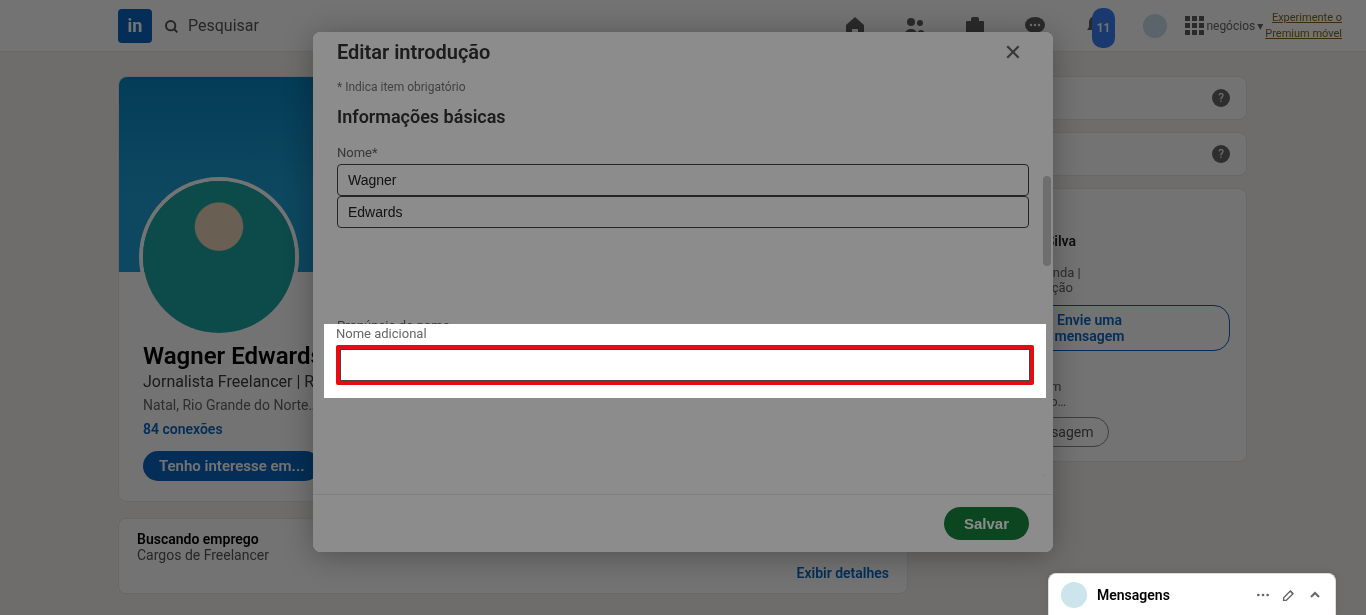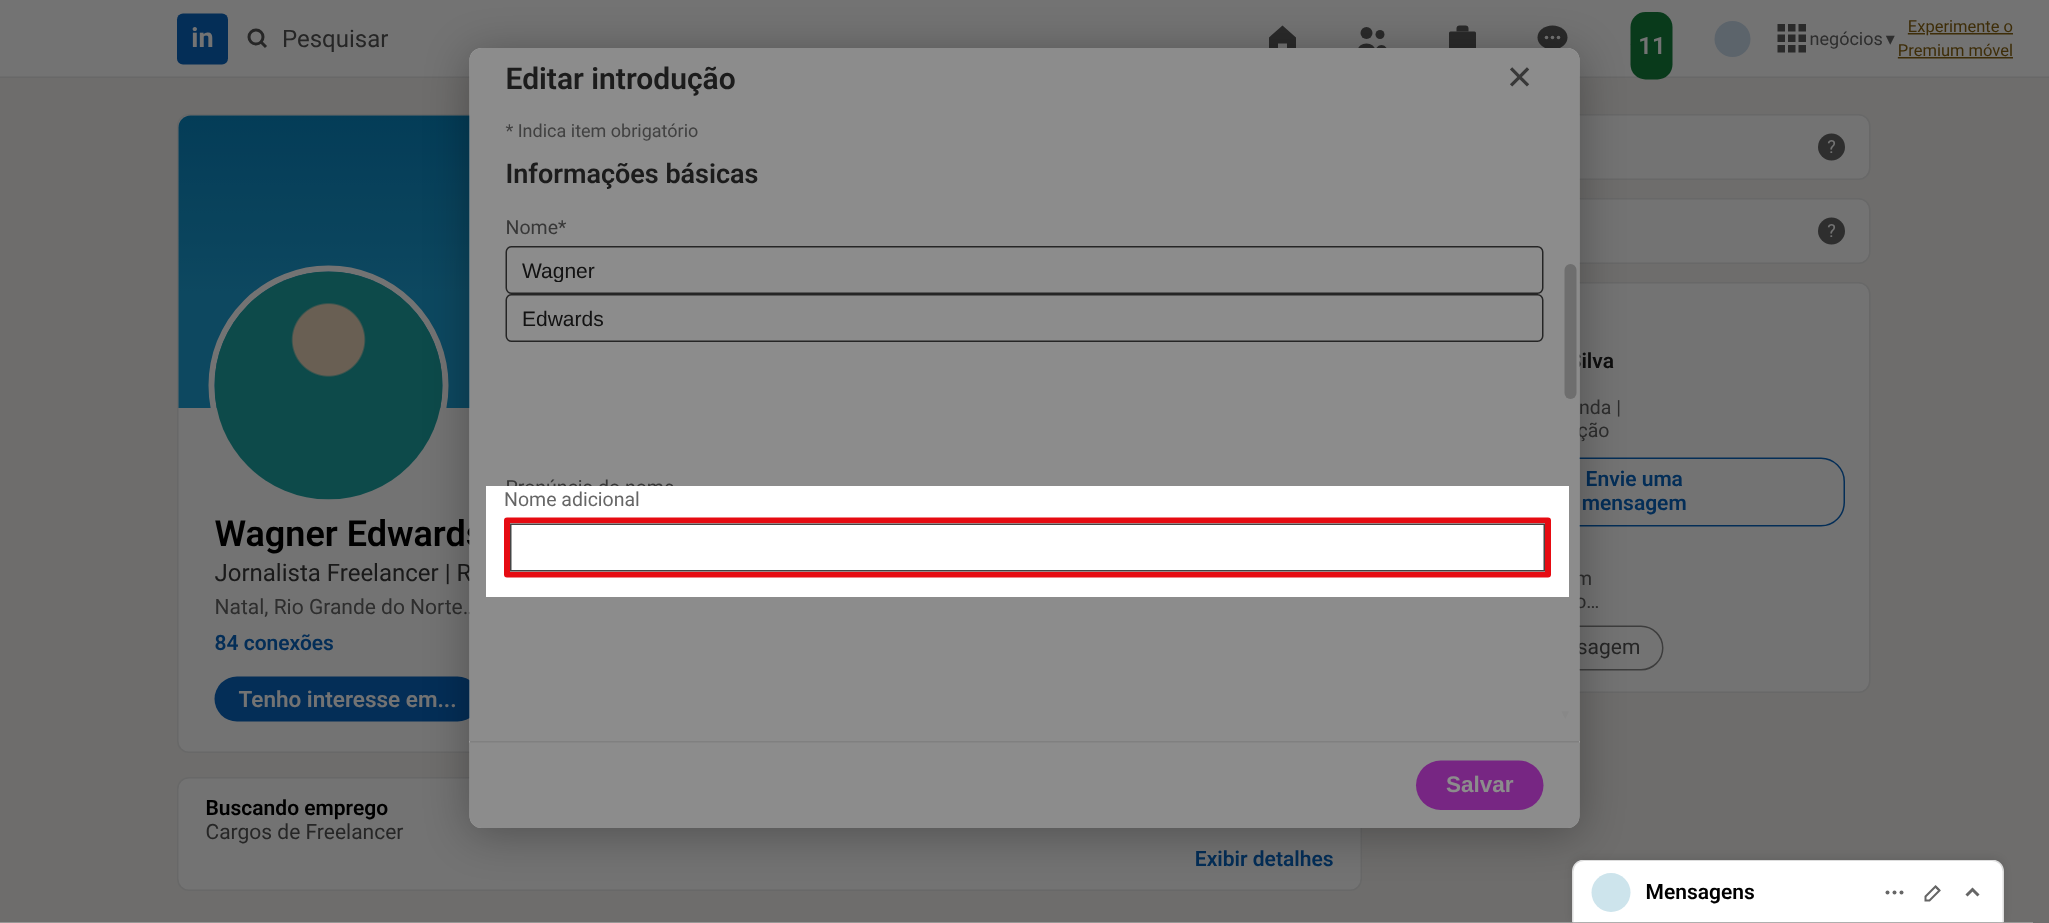--- a/index.html
+++ b/index.html
@@ -2,26 +2,26 @@
 <html><head>
   <meta charset="utf-8">
   <style>
     * { box-sizing: border-box; margin: 0; padding: 0; }
     body { font-family: -apple-system, "Segoe UI", Roboto, Helvetica, Arial, sans-serif; width: 1366px; height: 615px; overflow: hidden; position: relative; background: #f3f2ef; }
 
     
     .bg { position: absolute; inset: 0; }
     .nav { height: 52px; background: #fff; display: flex; align-items: center; padding: 0 24px 0 118px; border-bottom: 1px solid #e6e6e6; }
     .logo { width: 34px; height: 34px; background: #0A66C2; color: #fff; font-weight: 700; font-size: 18px; display: flex; align-items: center; justify-content: center; border-radius: 4px; }
-    .search { display: flex; align-items: center; gap: 8px; margin-left: 12px; color: #555; }
+    .search { display: flex; align-items: flex-end; gap: 8px; margin-left: 12px; color: #555; }
     .nav-spacer { flex: 1; }
     .nav-icons { display: flex; gap: 36px; align-items: center; margin-right: 18px; }
     .nav-icon { width: 24px; height: 24px; color: #5e5e5e; position: relative; display:flex; align-items:center; justify-content:center;}
     .nav-icon svg { width: 24px; height: 24px; }
-    .badge { position: absolute; top: -6px; right: -8px; background: #15803d; color: #fff; border-radius: 10px; font-size: 16px; padding: 13px 5px; font-weight:600;}
+    .badge { position: absolute; top: -6px; right: -8px; background: #3b82f6; color: #fff; border-radius: 10px; font-size: 12px; padding: 13px 5px; font-weight:600;}
     .nav-right { display:flex; align-items:center; gap:2px;}
     .apps-icon { display:grid; grid-template-columns: repeat(3,5px); grid-template-rows: repeat(3,5px); gap:2px; }
     .apps-icon span { background:#5e5e5e;}
     .premium-links { font-size: 11px; text-align: right; line-height:1.4; }
     .premium-links a { color: #8a6513; text-decoration: underline;}
 
     .content { display: flex; padding: 24px 118px 0; gap: 24px; }
     .left { width: 790px; }
     .card { background:#fff; border-radius: 8px; border:1px solid #e6e6e6; margin-bottom:16px; }
     .cover { height: 195px; background: linear-gradient(180deg,#0a86c2 0%,#1e9fd4 60%); border-radius:8px 8px 0 0; position:relative; }
@@ -63,21 +63,21 @@
     .modal-title { font-size:20px; font-weight:600; color:#333;}
     .close { font-size:22px; color:#666; cursor:pointer; width:32px;height:32px;display:flex;align-items:center;justify-content:center;border-radius:50%;}
     .modal-body { flex:1; overflow-y:auto; padding: 0 24px 12px; position:relative;}
     .hint { font-size:12px; color:#777; margin:4px 0 12px;}
     .section-h { font-size:18px; font-weight:600; color:#333; margin-bottom:18px;}
     .flabel { font-size:13px; color:#666; margin-bottom:4px; margin-top:14px;}
     .finput { width:100%; border:1px solid #444; border-radius:4px; padding:7px 10px; font-size:14px; color:#222;}
     .info-row { display:flex; gap:8px; align-items:center; color:#555; font-size:14px; margin-top:6px;}
     .info-icon { width:16px;height:16px;background:#555;color:#fff;font-size:10px;font-weight:700;display:flex;align-items:center;justify-content:center;border-radius:2px;}
     .modal-foot { border-top:1px solid #eaeaea; padding:12px 24px; display:flex; justify-content:flex-end;}
-    .save-btn { background:#d946ef; color:#fff; font-weight:600; font-size:15px; border:none; border-radius:18px; padding:8px 20px; cursor:pointer;}
+    .save-btn { background:#15803d; color:#fff; font-weight:600; font-size:15px; border:none; border-radius:18px; padding:8px 20px; cursor:pointer;}
 
     
     .modal-dim { position:absolute; inset:0; background:rgba(0,0,0,0.45); border-radius:8px; z-index:25; pointer-events:none;}
     .highlight-zone { position:absolute; left:324px; top:324px; width:722px; height:74px; background:#fff; z-index:30; display:flex; flex-direction:column; padding:0 12px 4px; }
     .highlight-zone .flabel { margin-top:2px;}
     .hl-input-wrap { border:4px solid #e60b12; border-radius:2px; padding:0;}
     .hl-input { width:100%; border:1px solid #444; padding:7px 10px; font-size:14px;}
 
     
     .sb { position:absolute; right:2px; top:100px; width:8px; height:90px; background:#c8c8c8; border-radius:4px;}

